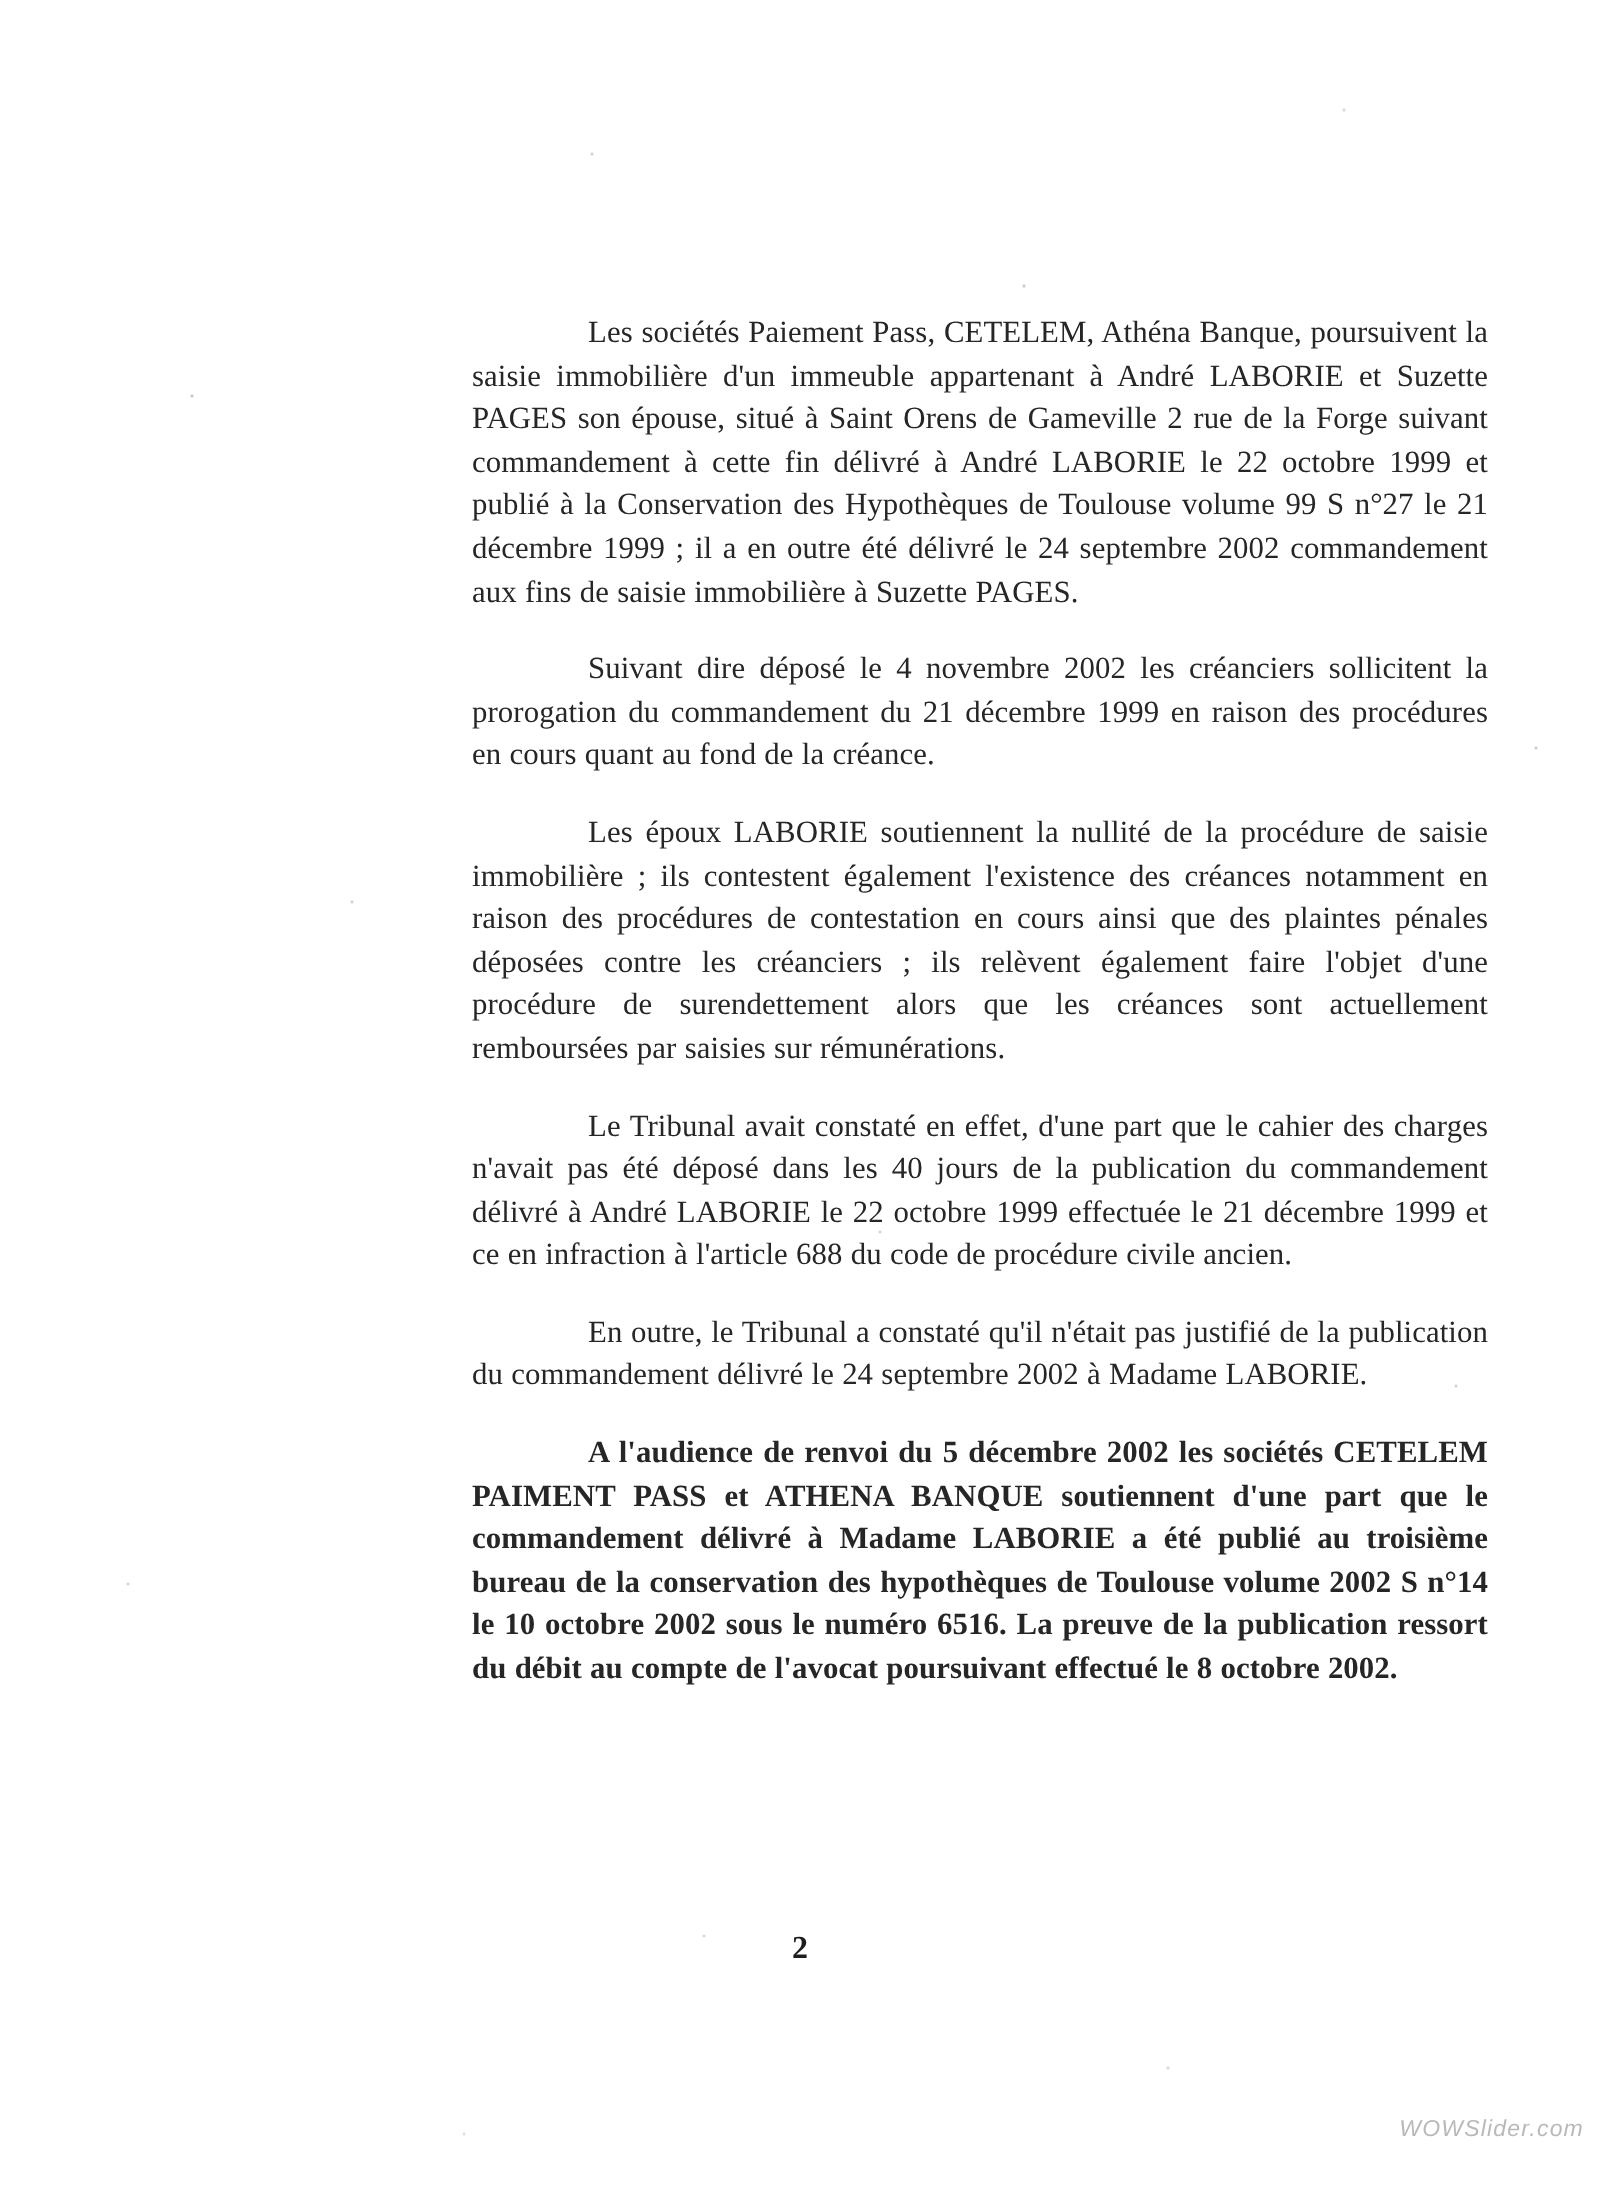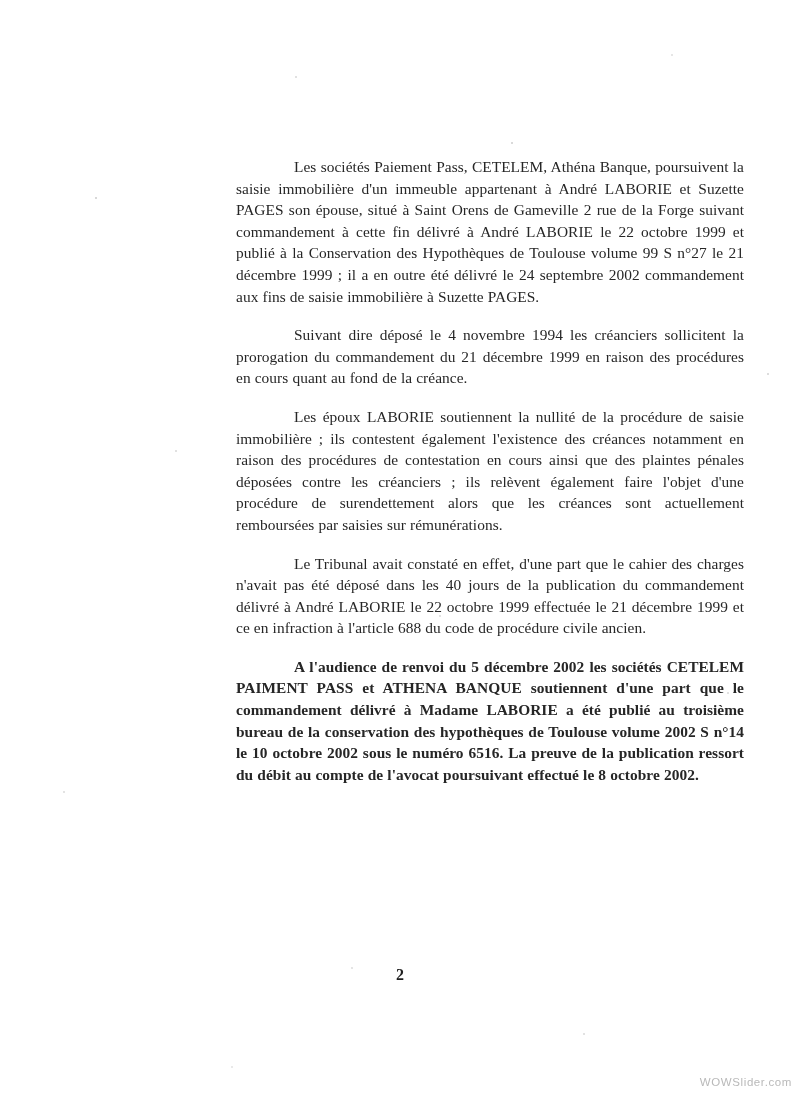--- a/index.html
+++ b/index.html
@@ -72,39 +72,41 @@
     text-align: center;
     font-size: 16px;
     font-weight: bold;
     color: #1e1e1e;
     font-family: "Liberation Serif", "DejaVu Serif", serif;
   }
 
   .watermark {
     position: absolute;
     right: 8px;
-    bottom: 12px;
+    bottom: 29px;
     font-family: "Liberation Sans", "DejaVu Sans", sans-serif;
     font-size: 11.5px;
     letter-spacing: 0.6px;
     color: #b9b9b9;
+    font-style: italic;
   }
 </style>
 </head>
 <body>
 
 <div class="page">
 
   <div class="scan-noise"></div>
 
   <div class="text-block">
     <p class="para">Les sociétés Paiement Pass, CETELEM, Athéna Banque, poursuivent la saisie immobilière d'un immeuble appartenant à André LABORIE et Suzette PAGES son épouse, situé à Saint Orens de Gameville 2 rue de la Forge suivant commandement à cette fin délivré à André LABORIE le 22 octobre 1999 et publié à la Conservation des Hypothèques de Toulouse volume 99 S n°27 le 21 décembre 1999 ; il a en outre été délivré le 24 septembre 2002 commandement aux fins de saisie immobilière à Suzette PAGES.</p>
-    <p class="para">Suivant dire déposé le 4 novembre 1994 les créanciers sollicitent la prorogation du commandement du 21 décembre 1999 en raison des procédures en cours quant au fond de la créance.</p>
+    <p class="para">Suivant dire déposé le 4 novembre 2002 les créanciers sollicitent la prorogation du commandement du 21 décembre 1999 en raison des procédures en cours quant au fond de la créance.</p>
     <p class="para">Les époux LABORIE soutiennent la nullité de la procédure de saisie immobilière ; ils contestent également l'existence des créances notamment en raison des procédures de contestation en cours ainsi que des plaintes pénales déposées contre les créanciers ; ils relèvent également faire l'objet d'une procédure de surendettement alors que les créances sont actuellement remboursées par saisies sur rémunérations.</p>
     <p class="para">Le Tribunal avait constaté en effet, d'une part que le cahier des charges n'avait pas été déposé dans les 40 jours de la publication du commandement délivré à André LABORIE le 22 octobre 1999 effectuée le 21 décembre 1999 et ce en infraction à l'article 688 du code de procédure civile ancien.</p>
+    <p class="para">En outre, le Tribunal a constaté qu'il n'était pas justifié de la publication du commandement délivré le 24 septembre 2002 à Madame LABORIE.</p>
     <p class="para">A l'audience de renvoi du 5 décembre 2002 les sociétés CETELEM PAIMENT PASS et ATHENA BANQUE soutiennent d'une part que le commandement délivré à Madame LABORIE a été publié au troisième bureau de la conservation des hypothèques de Toulouse volume 2002 S n°14 le 10 octobre 2002 sous le numéro 6516. La preuve de la publication ressort du débit au compte de l'avocat poursuivant effectué le 8 octobre 2002.</p>
   </div>
 
   <div class="page-number">2</div>
 
   <div class="watermark">WOWSlider.com</div>
 
 </div>
 
 </body></html>

